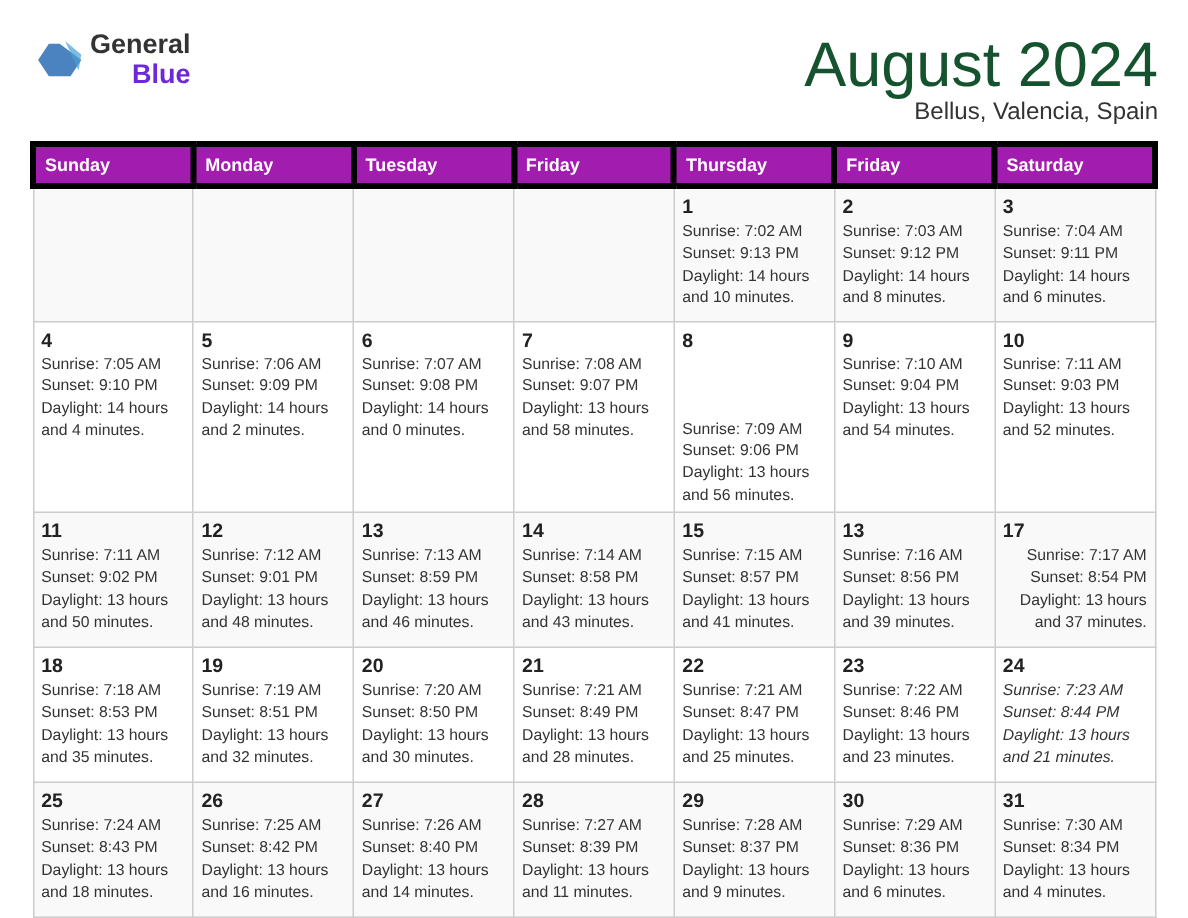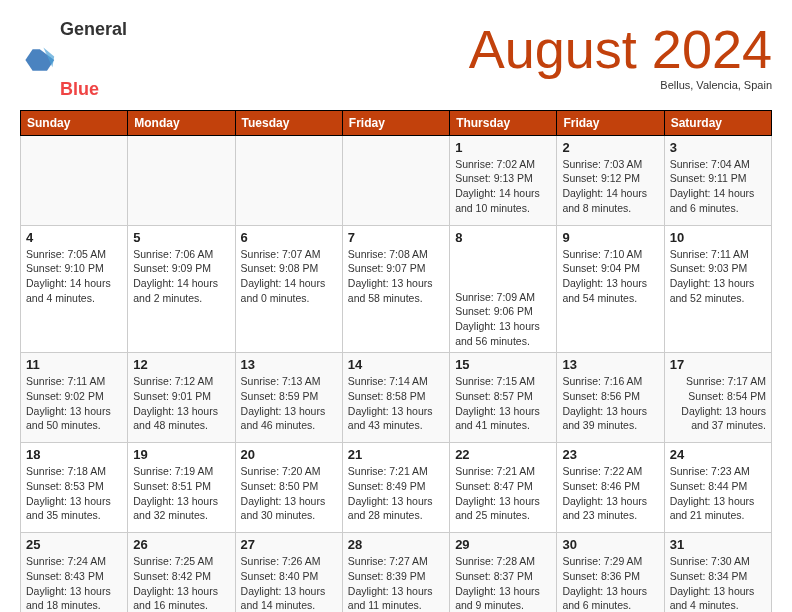--- a/index.html
+++ b/index.html
@@ -20,54 +20,53 @@
       display: flex;
       align-items: center;
       gap: 4px;
     }
     .logo-text {
       display: flex;
       flex-direction: column;
       font-size: 18px;
       font-weight: bold;
       line-height: 1.1;
-      gap: 40px;
     }
     .logo-general { color: #333; }
-    .logo-blue { color: #ef4444; }
+    .logo-blue { color: #6d28d9; text-align: right; }
     .logo-icon {
       width: 36px;
       height: 36px;
     }
     .title-block {
       text-align: right;
     }
     .calendar-title {
-      font-size: 54px;
+      font-size: 42px;
       font-weight: normal;
-      color: #c2410c;
+      color: #14532d;
       line-height: 1.1;
     }
     .calendar-subtitle {
-      font-size: 11px;
+      font-size: 16px;
       color: #333;
     }
     table {
       width: 100%;
       border-collapse: collapse;
       font-size: 11px;
     }
     thead th {
-      background: #c2410c;
+      background: #a21caf;
       color: #fff;
       padding: 5px 6px;
       text-align: left;
       font-size: 12px;
       font-weight: bold;
-      border: 1px solid #000000;
+      border: 4px solid #000000;
     }
     tbody td {
       border: 1px solid #ccc;
       vertical-align: top;
       padding: 4px 5px;
       width: 14.28%;
       min-height: 80px;
       height: 90px;
       background: #fff;
     }
@@ -292,21 +291,21 @@
         </td>
         <td>
           <div class="day-number">23</div>
           <div class="day-info" style="white-space: pre-line;">Sunrise: 7:22 AM
 Sunset: 8:46 PM
 Daylight: 13 hours
 and 23 minutes.</div>
         </td>
         <td>
           <div class="day-number">24</div>
-          <div class="day-info" style="white-space: pre-line;">Sunrise: 7:23 AM
+          <div class="day-info" style="white-space: pre-line; font-style: italic;">Sunrise: 7:23 AM
 Sunset: 8:44 PM
 Daylight: 13 hours
 and 21 minutes.</div>
         </td>
       </tr>
       <tr>
         <td>
           <div class="day-number">25</div>
           <div class="day-info" style="white-space: pre-line;">Sunrise: 7:24 AM
 Sunset: 8:43 PM

